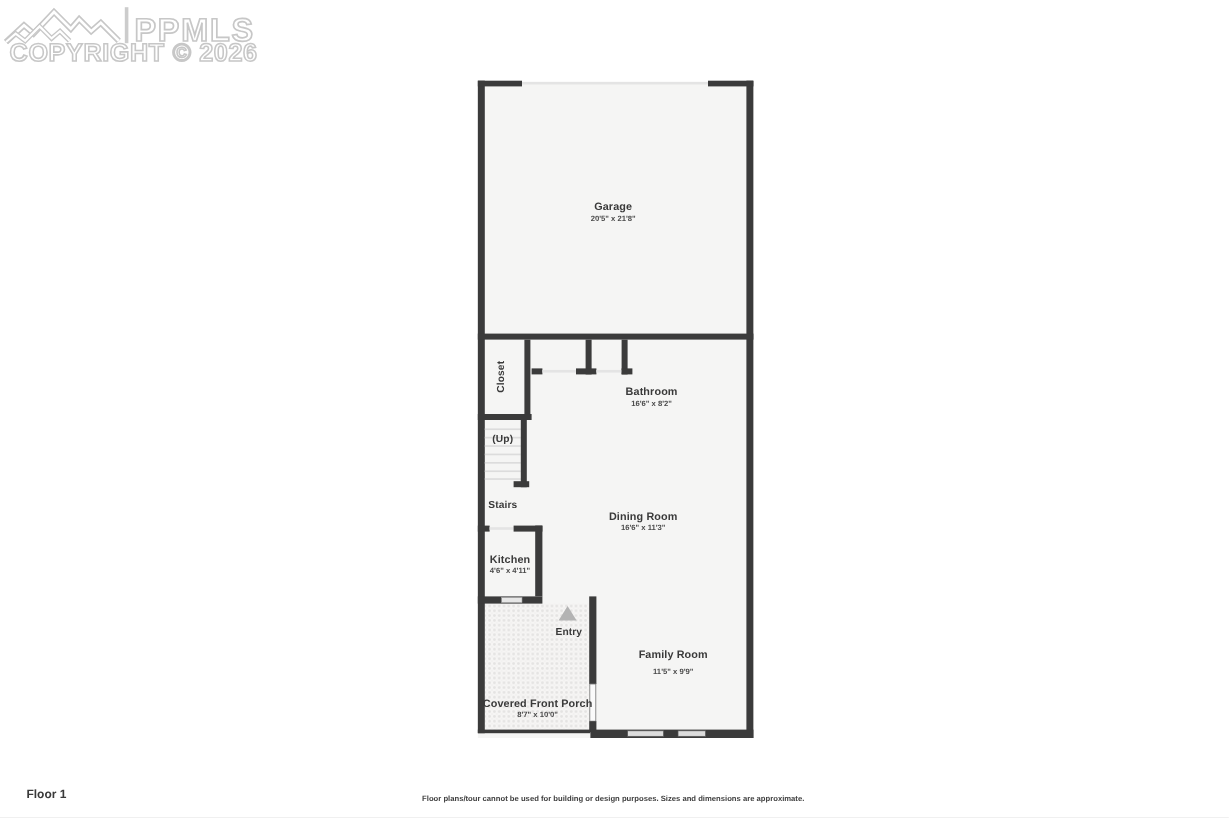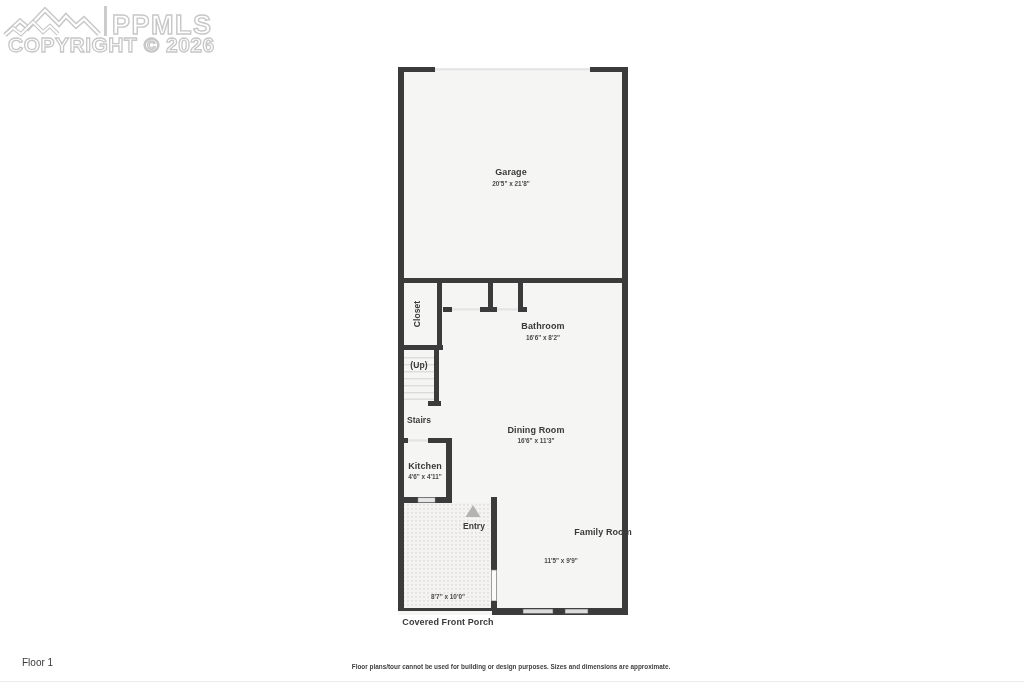--- a/index.html
+++ b/index.html
@@ -32,21 +32,21 @@
   }
   .dims{
     position:absolute;transform:translate(-50%,-50%);
     font-size:6.4px;font-weight:700;color:#4a4a4a;white-space:nowrap;
   }
   .lbl.small{font-size:8.5px;}
   .lbl.vertical{transform:translate(-50%,-50%) rotate(-90deg);}
   
   .floor-label{
     position:absolute;left:22px;top:657px;
-    font-size:10px;font-weight:400;color:#3a3a3a;
+    font-size:10px;font-weight:700;color:#3a3a3a;
   }
   .disclaimer{
     position:absolute;left:511px;top:666px;transform:translate(-50%,-50%);
     font-size:6.4px;font-weight:700;color:#3f3f3f;white-space:nowrap;
   }
 </style>
 </head>
 <body>
 
 <div class="watermark">
@@ -138,21 +138,21 @@
   <div class="lbl small" style="left:21px;top:298px;">(Up)</div>
 
   <div class="lbl" style="left:138px;top:363px;text-align:center;">Dining Room</div>
   <div class="dims" style="left:138px;top:373px;">16'6" x 11'3"</div>
 
   <div class="lbl" style="left:27px;top:399px;">Kitchen</div>
   <div class="dims" style="left:27px;top:409px;">4'6" x 4'11"</div>
 
   <div class="lbl small" style="left:76px;top:459px;">Entry</div>
 
-  <div class="lbl" style="left:163px;top:465px;margin-left:42px;">Family Room</div>
+  <div class="lbl" style="left:163px;top:478px;">Family Room</div>
   <div class="dims" style="left:163px;top:493px;">11'5" x 9'9"</div>
 
-  <div class="lbl" style="left:50px;top:519px;margin-top:36px;">Covered Front Porch</div>
+  <div class="lbl" style="left:50px;top:519px;">Covered Front Porch</div>
   <div class="dims" style="left:50px;top:529px;">8'7" x 10'0"</div>
 </div>
 
 <div class="floor-label">Floor 1</div>
 <div class="disclaimer">Floor plans/tour cannot be used for building or design purposes. Sizes and dimensions are approximate.</div>
 
 </body></html>

